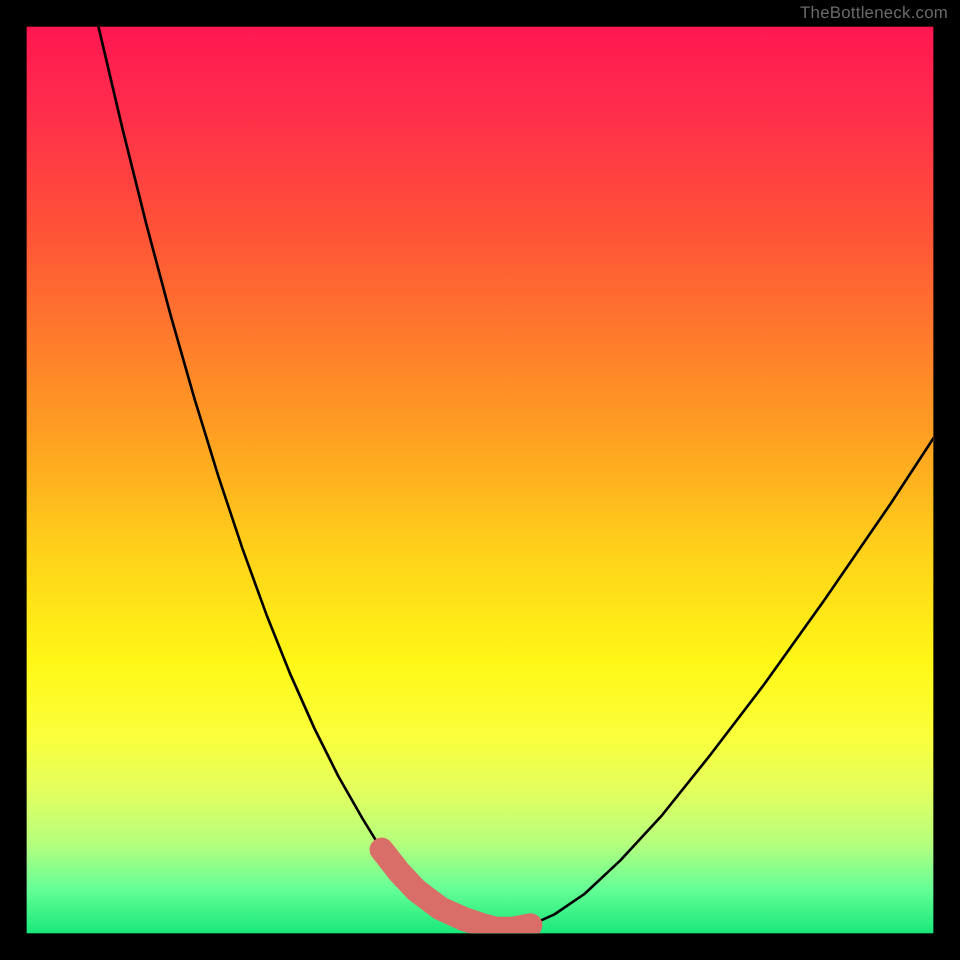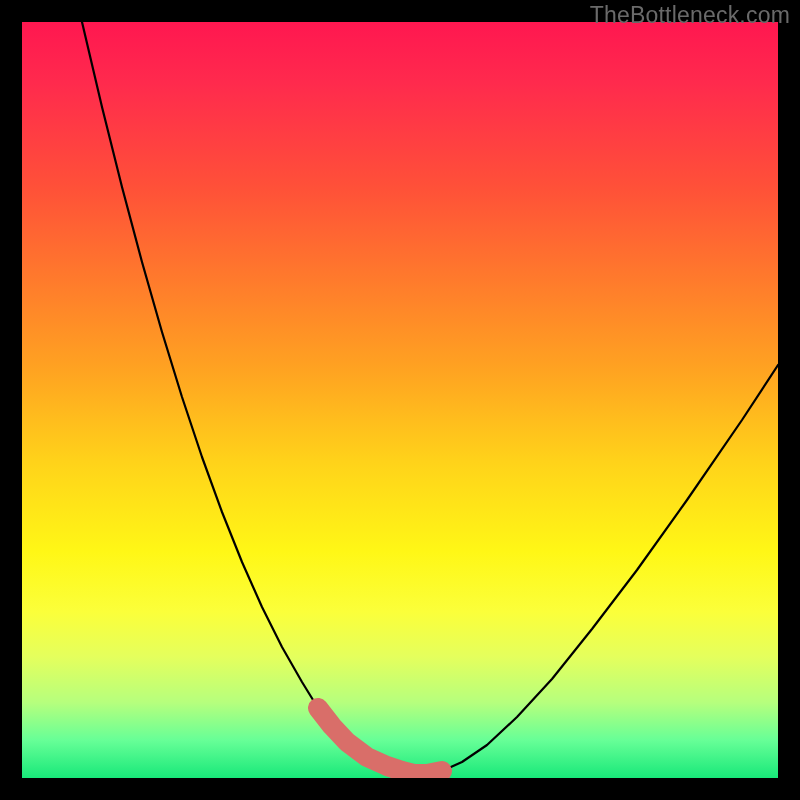--- a/index.html
+++ b/index.html
@@ -41,21 +41,21 @@
       #b6ff7d 90%,
       #67ff97 95%,
       #18e879 100%
     );
   }
   .watermark {
     position: absolute;
     top: 2px;
     right: 10px;
     color: #6a6a6a;
-    font-size: 23px;
+    font-size: 14px;
     font-weight: 500;
     letter-spacing: 0.2px;
     user-select: none;
   }
   svg.curve {
     position: absolute;
     inset: 0;
   }
 </style>
 </head>

